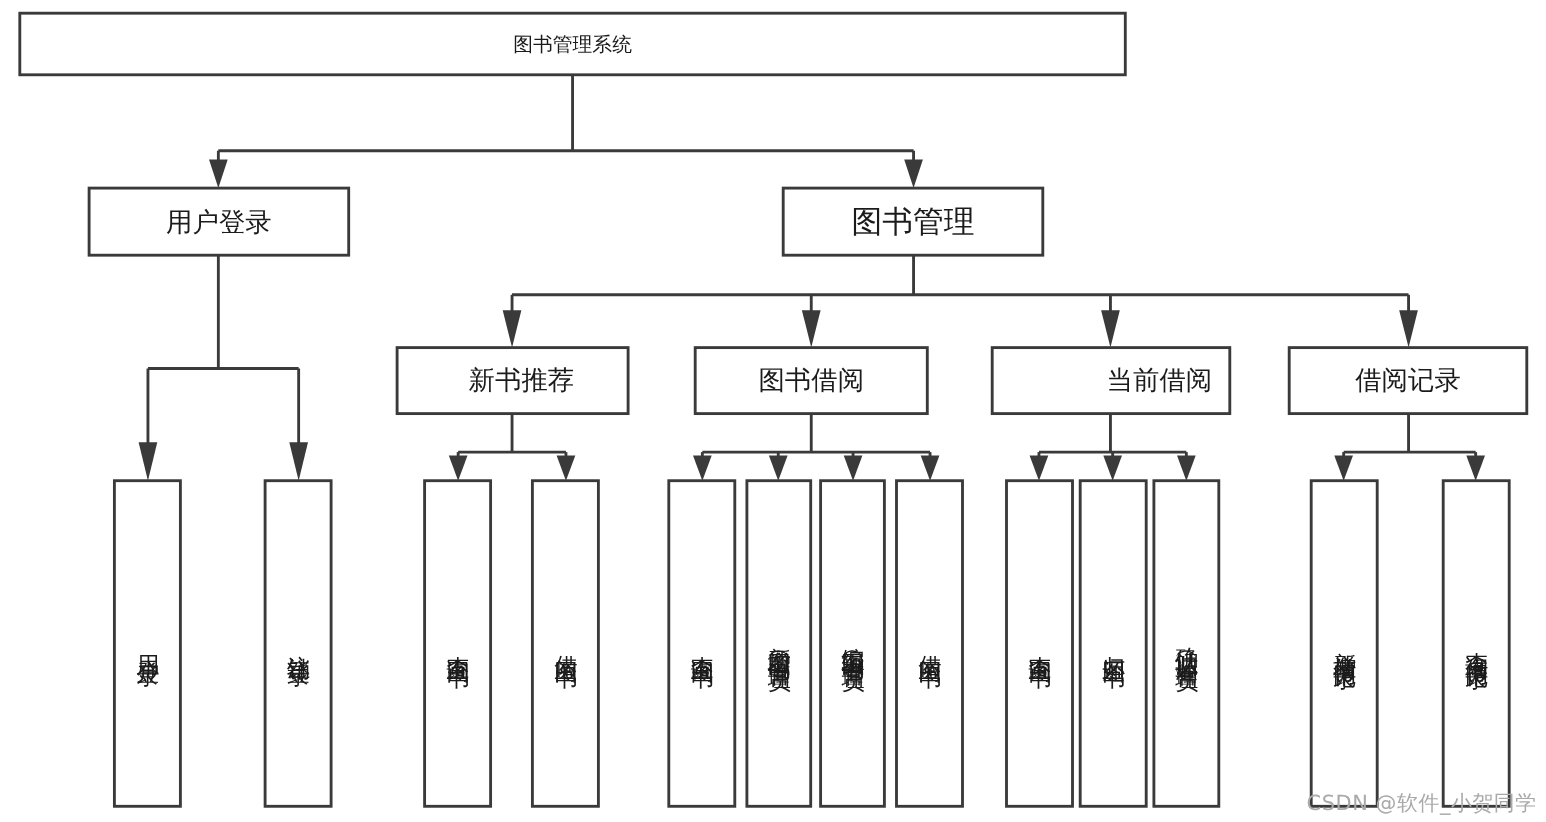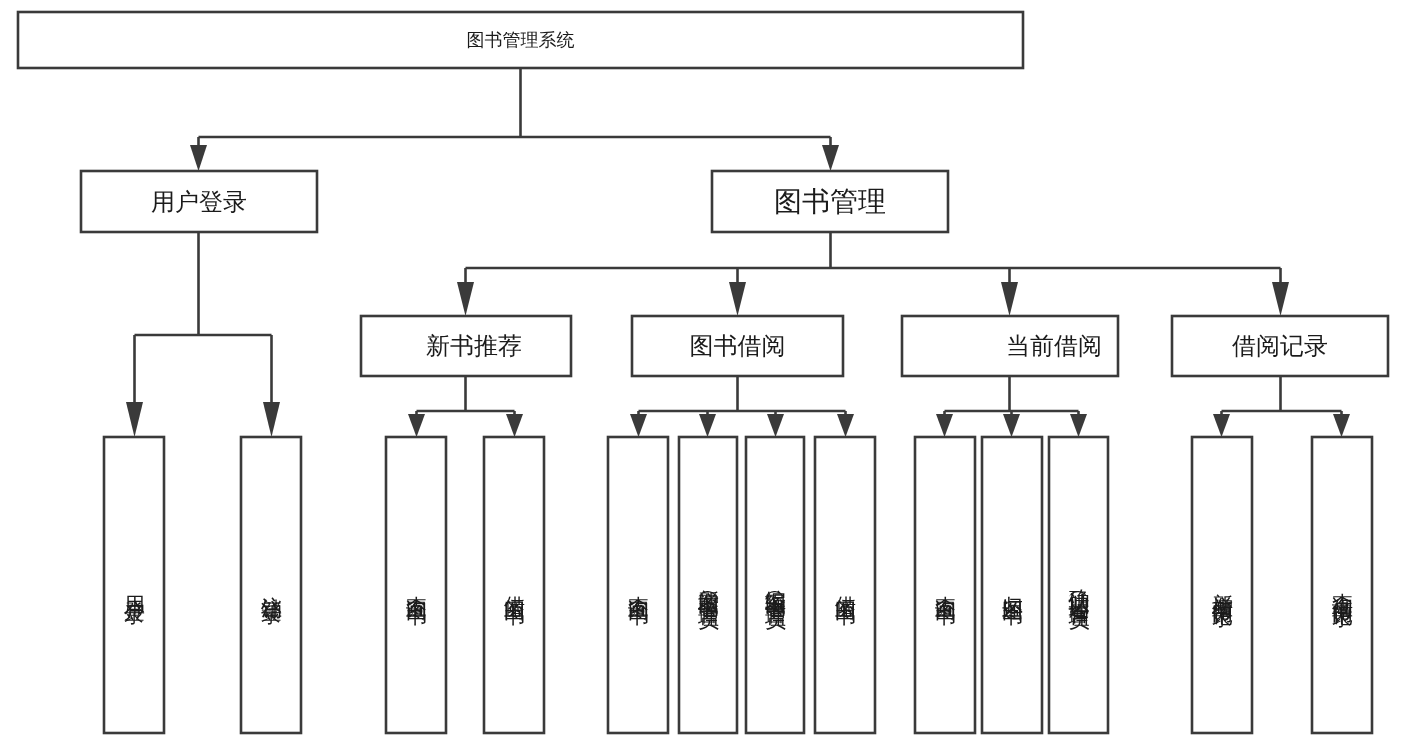--- a/index.html
+++ b/index.html
@@ -210,14 +210,15 @@
   <div class="vlabel" style="left:746px; top:437px; width:58px; height:296px;">编辑图书（管理员）</div>
   <div class="vlabel" style="left:815px; top:437px; width:60px; height:296px;">借阅图书</div>
 
   <div class="vlabel" style="left:915px; top:437px; width:60px; height:296px;">查询图书</div>
   <div class="vlabel" style="left:982px; top:437px; width:60px; height:296px;">归还图书</div>
   <div class="vlabel" style="left:1049px; top:437px; width:59px; height:296px;">确认归还（管理员）</div>
 
   <div class="vlabel" style="left:1192px; top:437px; width:60px; height:296px;">新增借阅记录</div>
   <div class="vlabel" style="left:1312px; top:437px; width:60px; height:296px;">查询借阅记录</div>
 
+  <div id="watermark">CSDN @软件_小贺同学</div>
 
 </div>
 
 </body></html>

